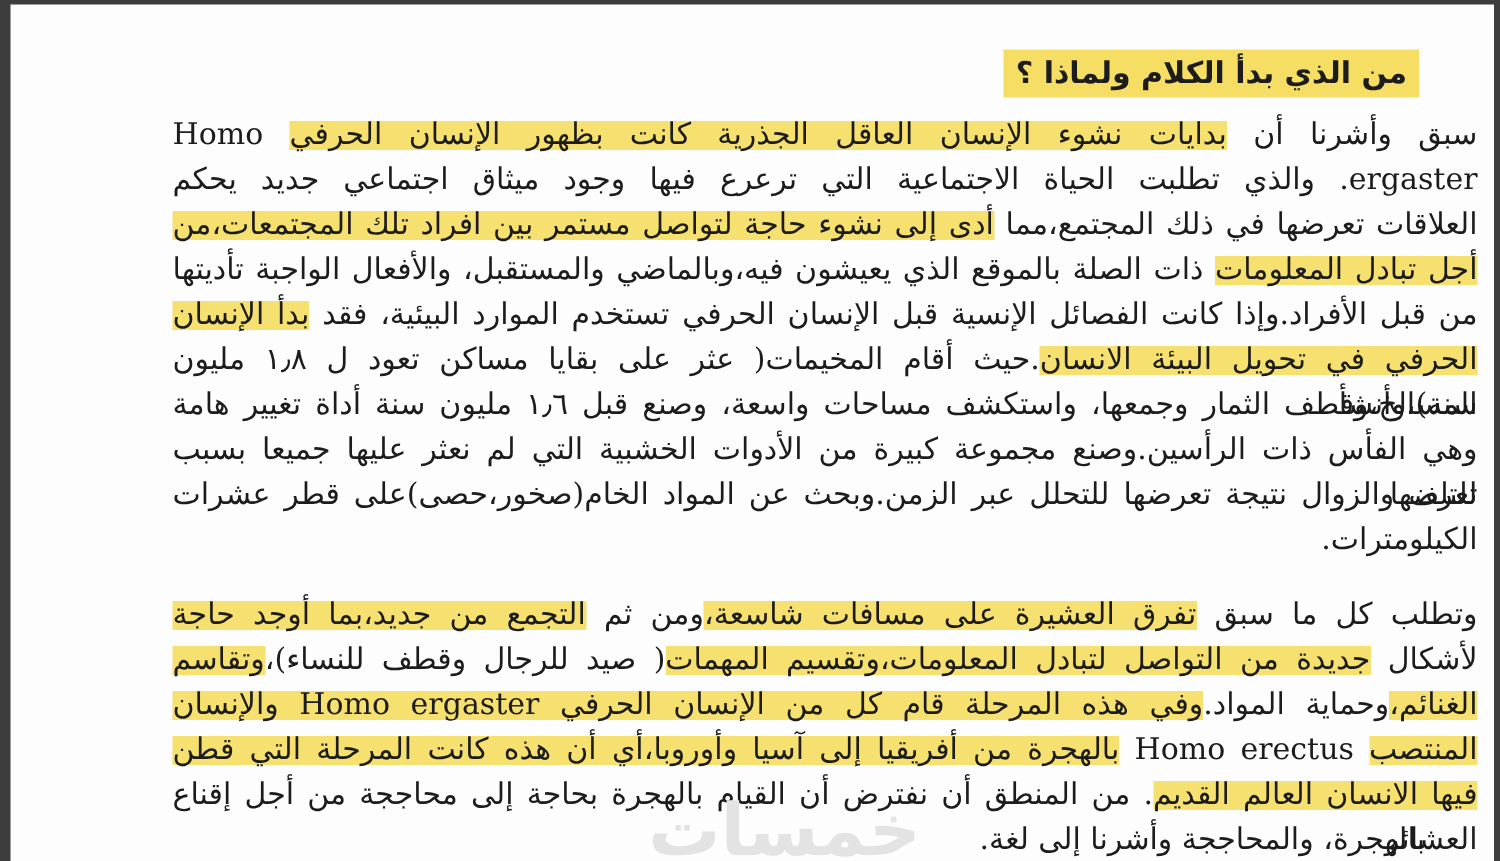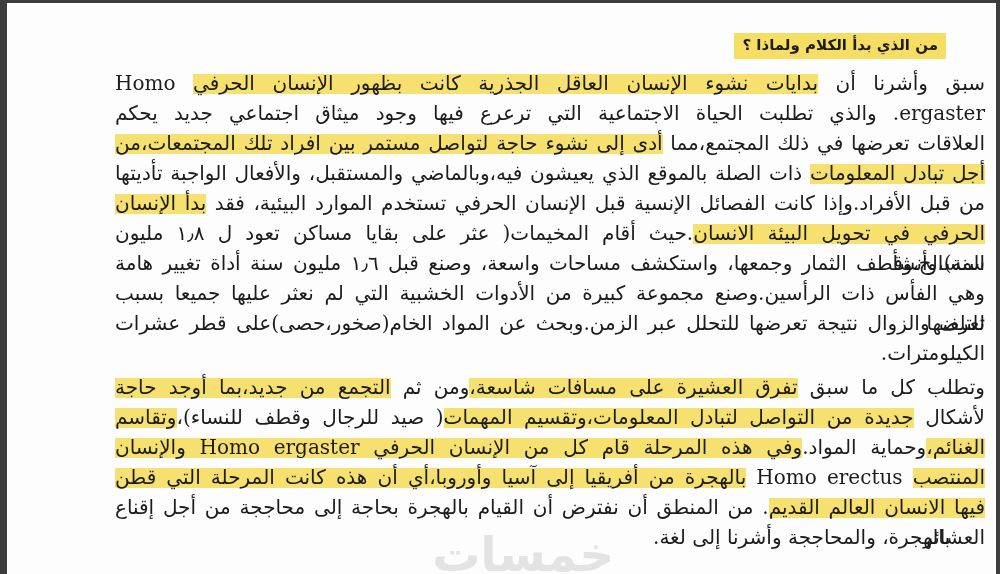--- a/index.html
+++ b/index.html
@@ -3,24 +3,24 @@
 <meta charset="utf-8">
 <style>
   html,body{margin:0;padding:0;}
   body{font-family:"DejaVu Serif","DejaVu Sans",sans-serif;}
   .screen{position:relative;width:1000px;height:574px;background:#ffffff;overflow:hidden;}
   .edge{position:absolute;background:var(--frame,#3d3d3d);}
   .edge-left{left:0;top:0;width:7px;height:574px;}
   .edge-right{right:0;top:0;width:4px;height:574px;}
   .edge-top{left:0;top:0;width:1000px;height:3px;}
   .page{position:absolute;left:7px;top:3px;right:4px;bottom:0;background:var(--paper,#fdfdfd);}
-  .title{direction:rtl;text-align:right;margin:33px 50px 0 0;font-size:15px;font-weight:bold;color:var(--ink,#1c1c1c);}
+  .title{direction:rtl;text-align:right;margin:33px 50px 0 0;font-size:20px;font-weight:bold;color:var(--ink,#1c1c1c);}
   .title-hl{background:var(--hl-title,#f6df63);padding:3px 8px 5px 8px;}
   .content{margin:14px 11px 0 108px;}
-  .para2{margin-top:4px;}
+  .para2{margin-top:20px;}
   .line{height:30px;line-height:30px;font-size:20px;color:var(--ink,#1c1c1c);
         direction:rtl;text-align:justify;text-align-last:justify;overflow:visible;}
   .line.short{text-align:right;text-align-last:right;}
   .hl{background:linear-gradient(to bottom,transparent 14%,var(--hl,#f6e170) 14%,var(--hl,#f6e170) 97%,transparent 97%);}
   .watermark{position:absolute;left:437px;top:523px;width:170px;font-family:"DejaVu Sans",sans-serif;
              font-size:48px;font-weight:bold;color:var(--wm,#e3e3e3);direction:rtl;text-align:center;}
 </style>
 </head>
 <body>
 

